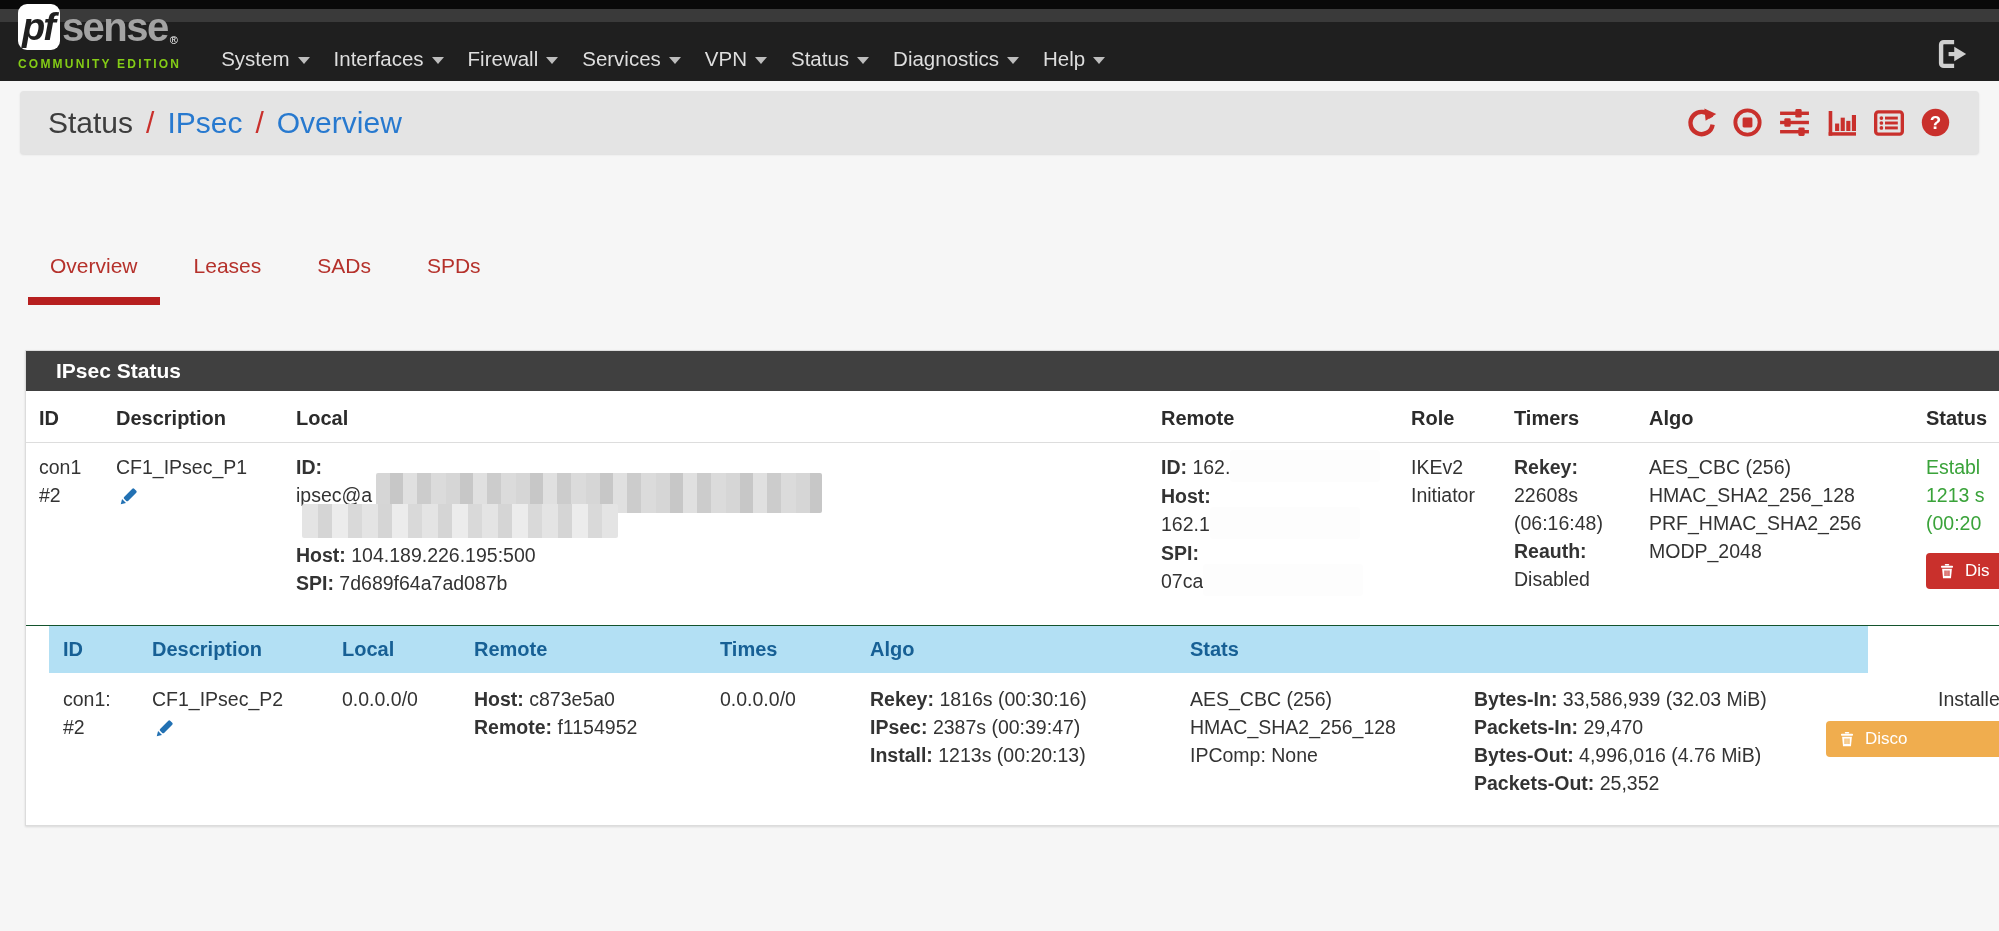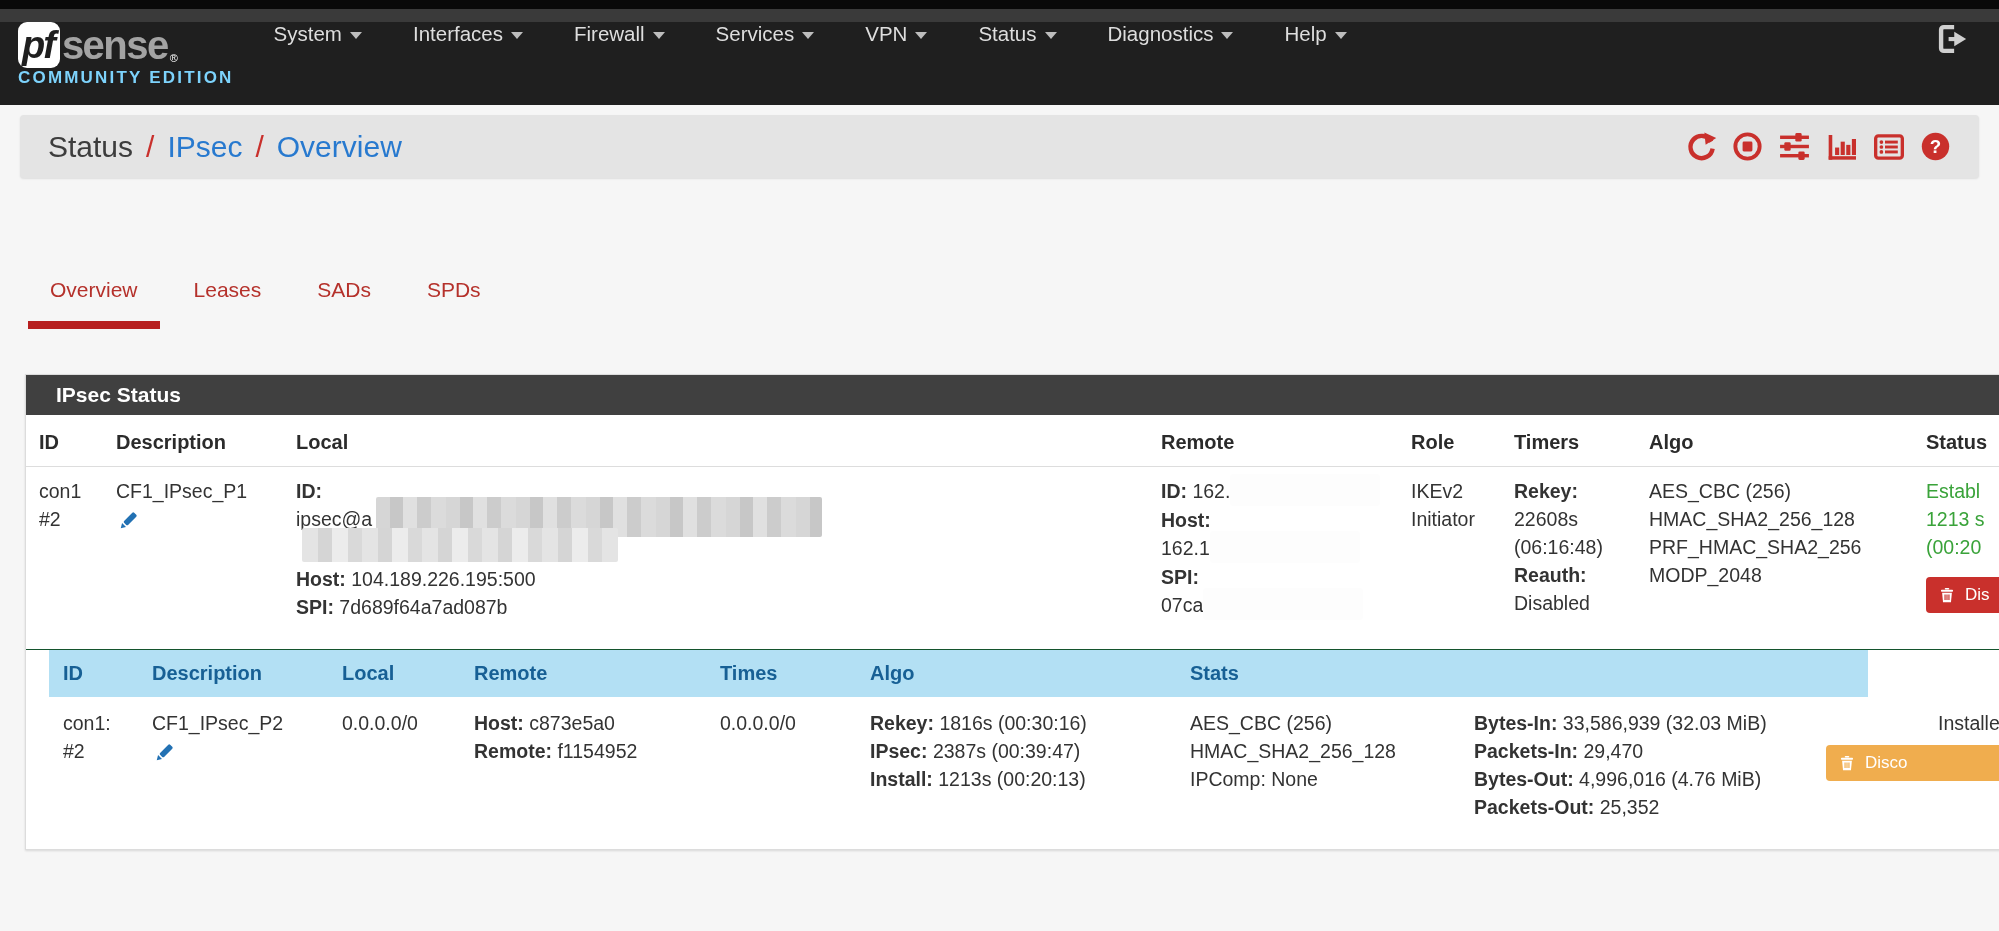--- a/index.html
+++ b/index.html
@@ -4,29 +4,29 @@
 <style>
   * { margin:0; padding:0; box-sizing:border-box; }
   html,body { background:#f4f4f4; }
   .screen {
     position:relative; width:1999px; height:931px; overflow:hidden;
     background:#f6f6f6; font-family:"Liberation Sans", sans-serif; color:#333;
   }
   
   .strip-a { height:9px;  background:#090909; }
   .strip-b { height:13px; background:#3a3a3a; }
-  .navbar  { height:83px; background:#1f1f1f; display:flex; align-items:flex-start; padding:0 30px 16px 18px; }
+  .navbar  { height:59px; background:#1f1f1f; display:flex; align-items:flex-end; padding:0 30px 10px 18px; }
   .brand { display:flex; flex-direction:column; cursor:pointer; }
   .brand-row { display:flex; align-items:center; }
   .pfbox { background:#fff; color:#1f1f1f; font-weight:bold; font-style:italic;
            font-size:38px; line-height:46px; border-radius:9px; padding:0 6px 0 4px; letter-spacing:-2px; }
   .brand-name { color:#a3a3a3; font-weight:bold; font-size:40px; letter-spacing:-1.5px; margin-left:2px; }
   .brand-reg { color:#fff; font-size:11px; align-self:flex-end; margin:0 0 4px 2px; }
-  .brand-sub { color:#7dd3fc; font-size:17px; font-weight:bold; letter-spacing:2.2px; margin-top:0; white-space:nowrap; }
-  .nav-items { display:flex; margin-left:40px; gap:51px; }
+  .brand-sub { color:#84cc16; font-size:12px; font-weight:bold; letter-spacing:2.2px; margin-top:7px; white-space:nowrap; }
+  .nav-items { display:flex; margin-left:40px; gap:24px; }
   .nav-item { color:#dedede; font-size:20.5px; display:flex; align-items:center; gap:8px; cursor:pointer; white-space:nowrap; }
   .caret { width:0; height:0; border-left:6px solid transparent; border-right:6px solid transparent; border-top:7px solid #bdbdbd; margin-top:3px; }
   .signout { margin-left:auto; cursor:pointer; display:flex; align-items:center; }
   
   .breadcrumb-bar { margin:10px 20px 0 20px; width:1959px; height:63px; background:#e4e4e4;
     border-radius:4px; display:flex; align-items:center; padding:0 28px; box-shadow:0 1px 2px rgba(0,0,0,.10); }
   .crumbs { font-size:30px; display:flex; align-items:center; }
   .crumb.plain { color:#3d3d3d; }
   .crumb-sep { color:#c9302c; margin:0 13px; }
   .crumb.link { color:#2779cf; text-decoration:none; cursor:pointer; }

